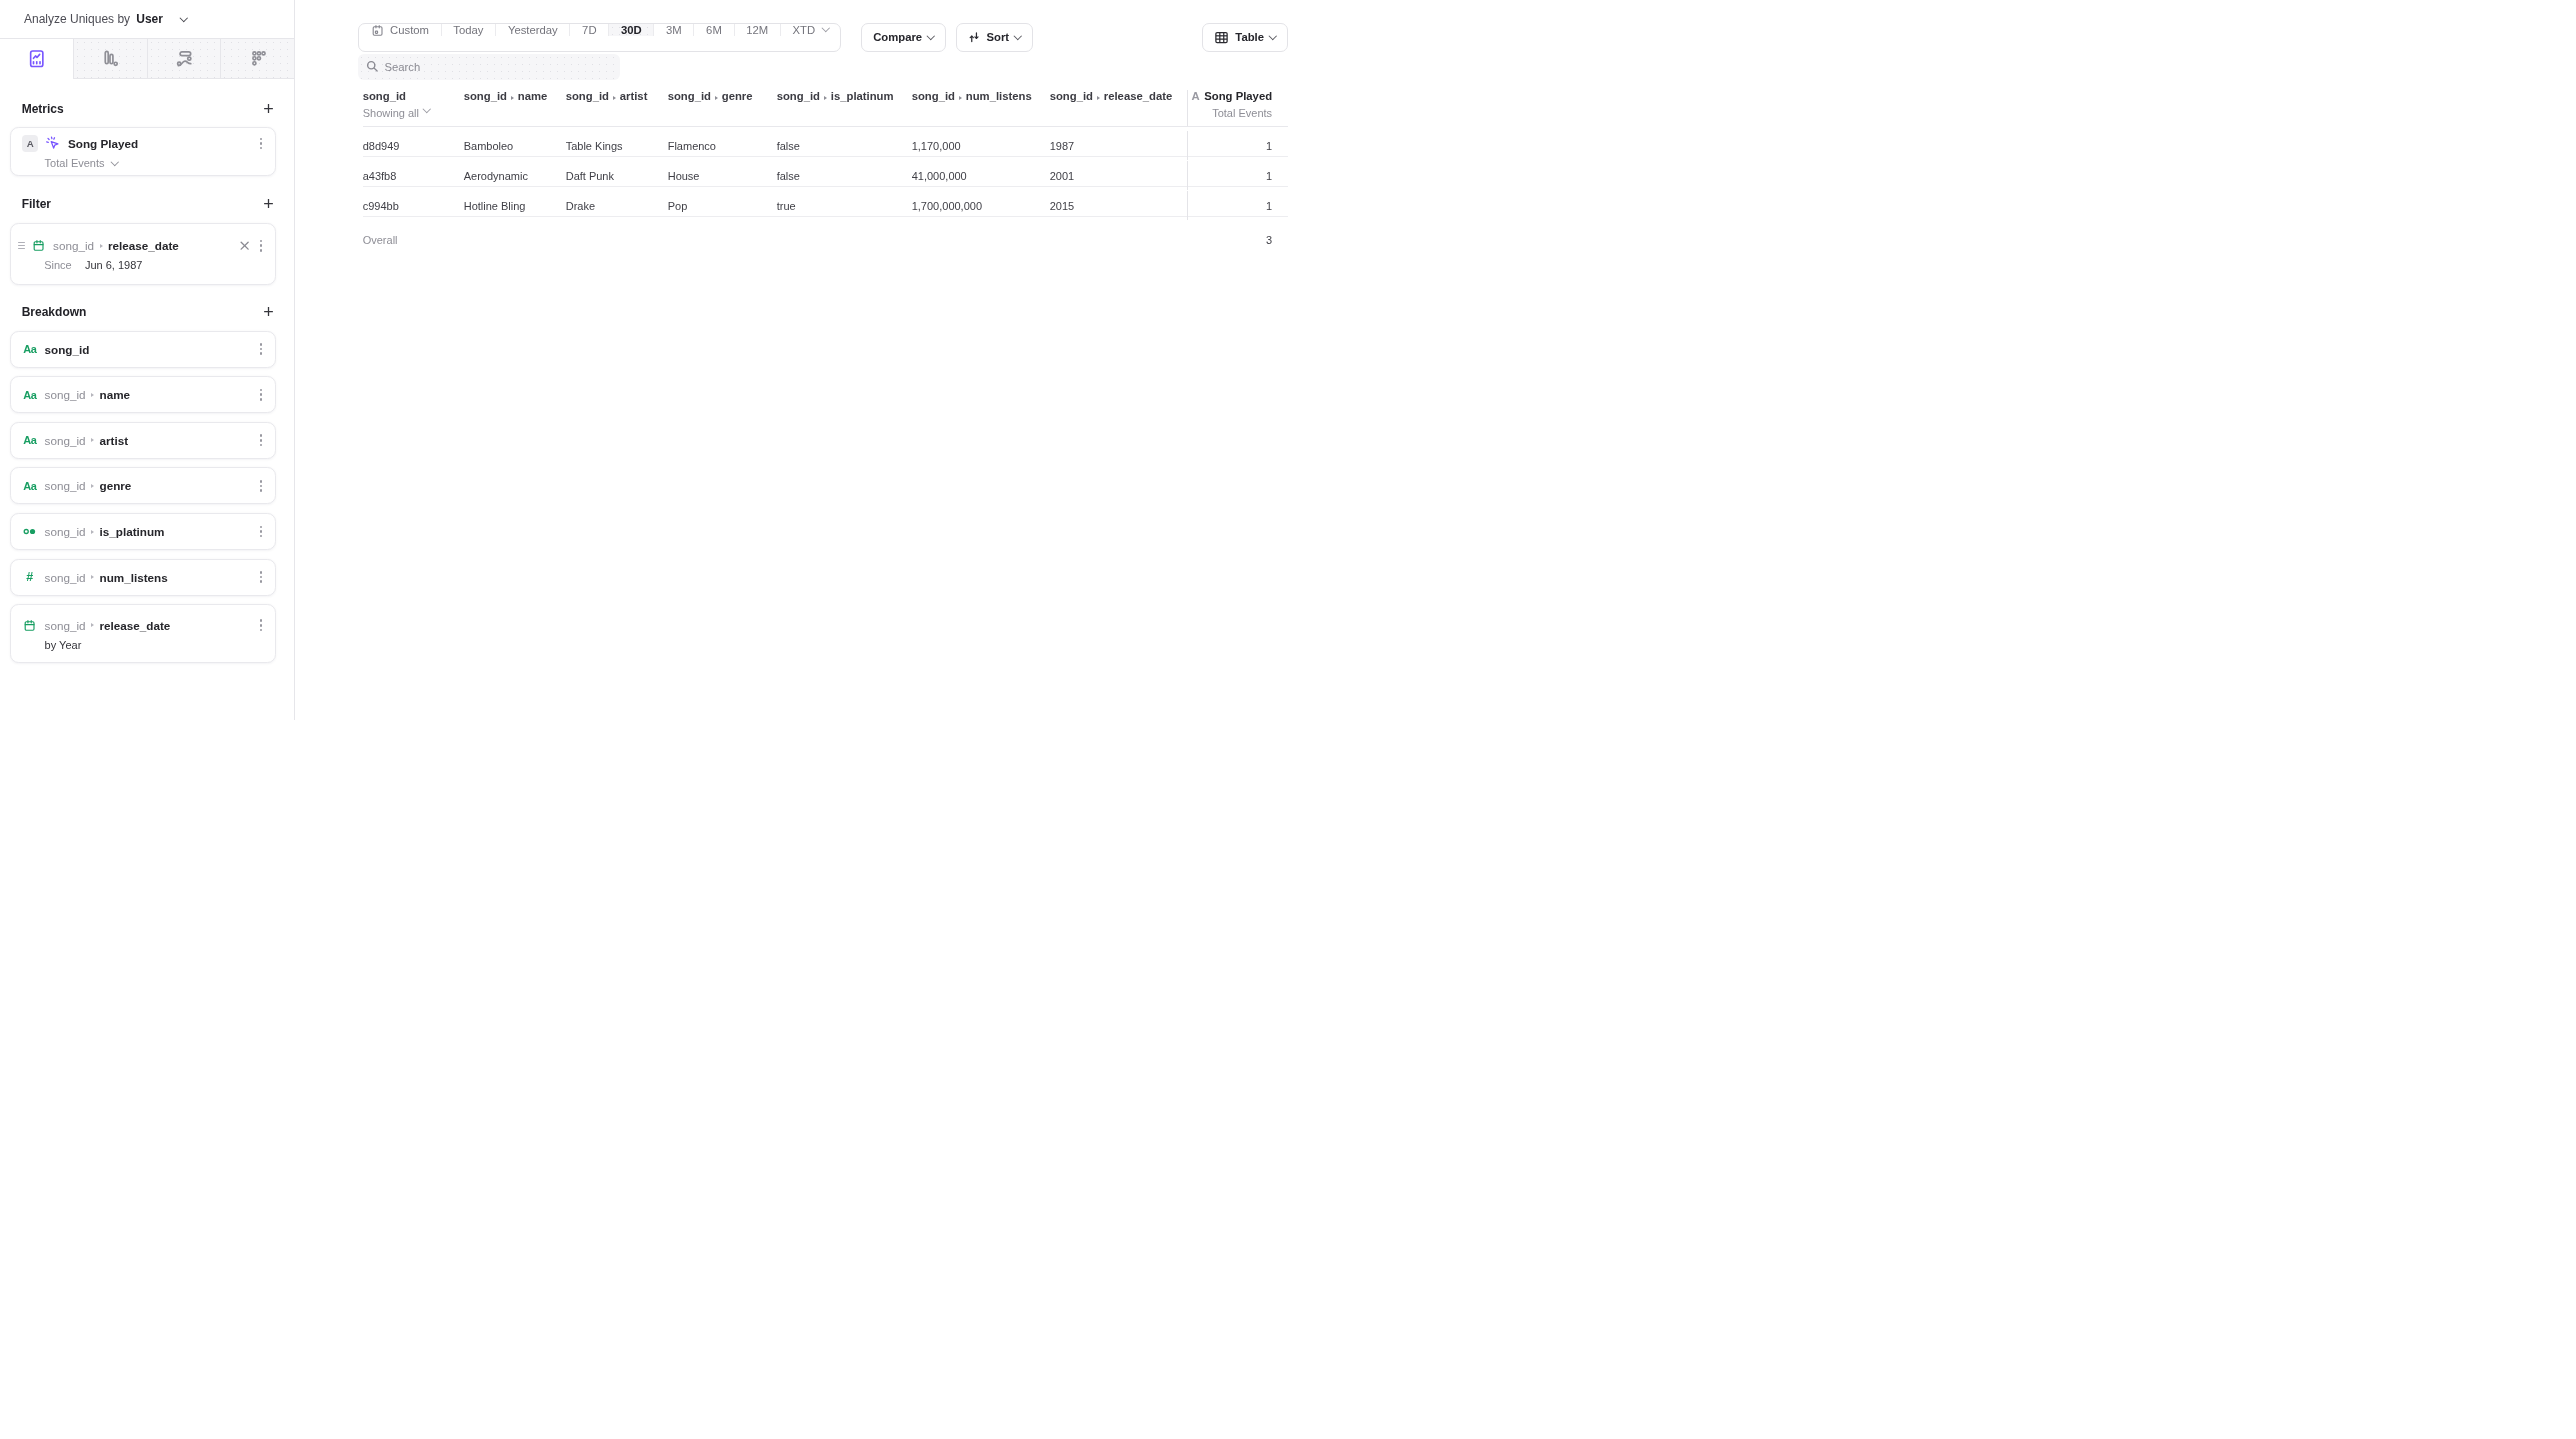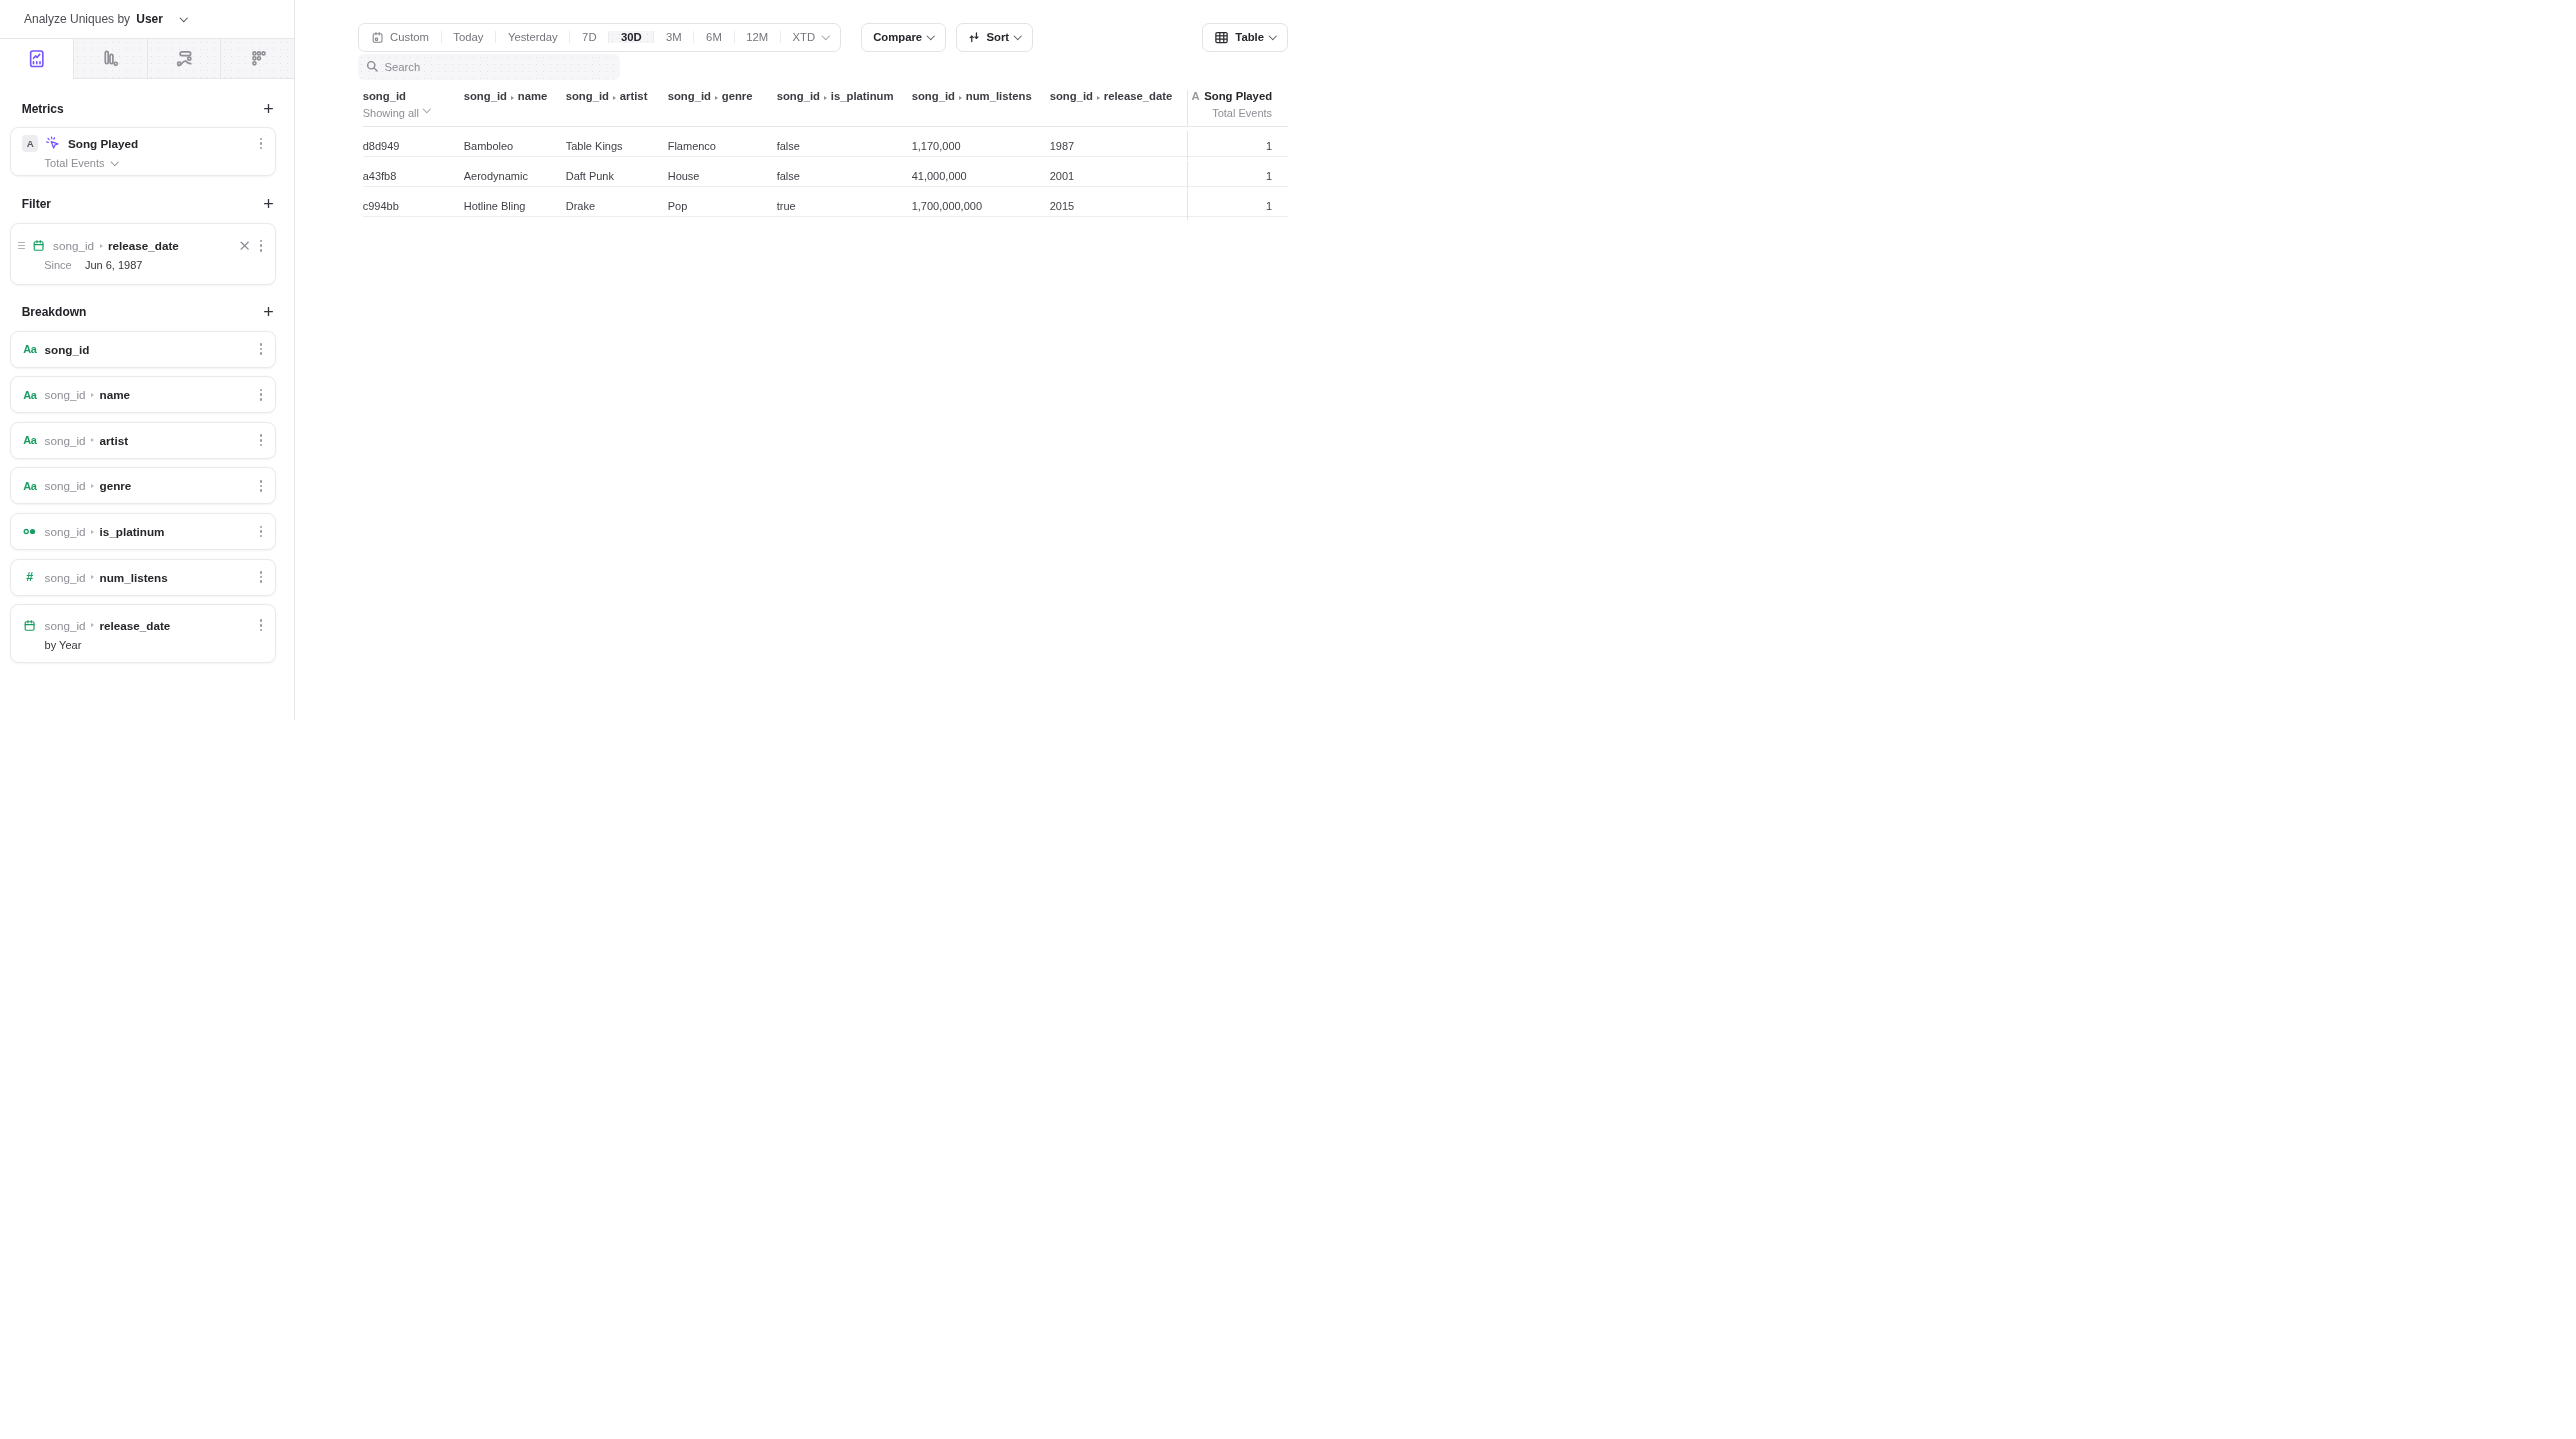--- a/index.html
+++ b/index.html
@@ -49,21 +49,21 @@
   .drag { display:flex; flex-direction:column; gap:1.9px; margin-right:4.7px; padding:2.3px 0.8px; cursor:grab; }
   .drag i { width:7px; height:1.2px; background:#b0b0b8; border-radius:0.8px; }
   .x-btn { margin-left:auto; margin-right:9.3px; cursor:pointer; display:flex; }
   .muted { color:#8e8e96; }
   .dark-val { color:#35353b; }
   .spacer { margin-left:auto; }
 
   
   .main { flex:1; padding:22.6px 7px 0 63px; display:flex; flex-direction:column; }
   .toolbar { display:flex; align-items:center; height:29px; flex:none; }
-  .segmented { display:flex; align-items:center; height:29px; border:0.8px solid #e3e3e7; border-radius:7px; overflow:hidden; background:#fff; }
+  .segmented { display:flex; align-items:flex-start; height:29px; border:0.8px solid #e3e3e7; border-radius:7px; overflow:hidden; background:#fff; }
   .seg { display:flex; align-items:center; gap:6.2px; padding:0 11.7px; font-size:11.3px; color:#74747c; cursor:pointer; white-space:nowrap; }
   .seg + .seg { border-left:0.8px solid #ebebee; }
   .seg.active { color:#222228; font-weight:700; }
   .seg .chev { color:#9a9aa2; margin-left:1.6px; }
   .btn { display:flex; align-items:center; gap:6.2px; height:29px; padding:0 11px; border:0.8px solid #e3e3e7; border-radius:7px; background:#fff; font-size:11.3px; font-weight:600; color:#26262c; cursor:pointer; }
   .btn .chev { color:#55555c; }
   .btn-compare { margin-left:20px; }
   .btn-sort { margin-left:10px; }
   .btn-table { margin-left:auto; }
 
@@ -500,17 +500,27 @@
         <div class="td">c994bb</div>
         <div class="td">Hotline Bling</div>
         <div class="td">Drake</div>
         <div class="td">Pop</div>
         <div class="td">true</div>
         <div class="td">1,700,000,000</div>
         <div class="td">2015</div>
         <div class="td td-val">1</div>
       </div>
 
+      <div class="tbl-grid orow">
+        <div class="td muted">Overall</div>
+        <div></div>
+          <div></div>
+          <div></div>
+          <div></div>
+          <div></div>
+          <div></div>
+        <div class="td td-val">3</div>
+      </div>
 
     </div>
   </main>
 </div>
 
 
 </body></html>

